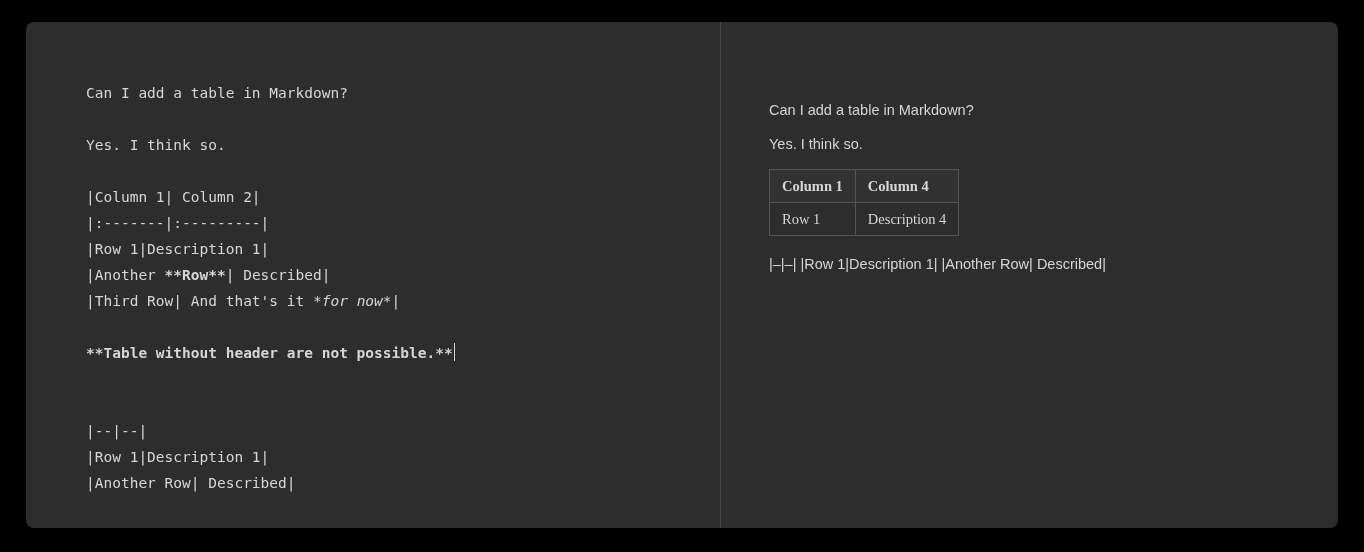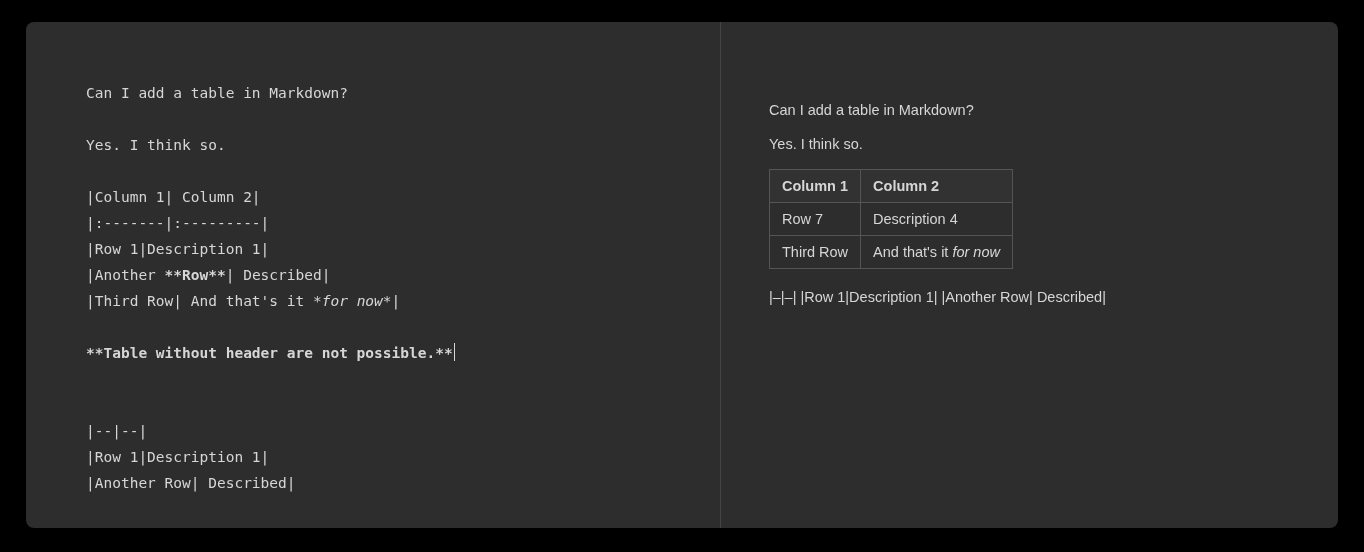--- a/index.html
+++ b/index.html
@@ -49,20 +49,21 @@
   .md-table {
     border-collapse: collapse;
     margin: 4px 0 18px 0;
   }
   .md-table th, .md-table td {
     border: 1px solid #555;
     padding: 6px 12px;
     text-align: left;
     font-size: 14.5px;
     color: #d6d6d6;
+    font-family: Liberation Serif, serif;
   }
   .md-table th {
     font-weight: 700;
     background: #323232;
   }
   .preview-collapsed {
     margin-top: 14px;
     font-size: 14.5px;
     color: #d6d6d6;
   }
@@ -92,31 +93,27 @@
   <div class="divider"></div>
 
   <div class="preview-pane">
     <p>Can I add a table in Markdown?</p>
     <p>Yes. I think so.</p>
 
     <table class="md-table">
       <thead>
         <tr>
           <th>Column 1</th>
-          <th>Column 2</th>
+          <th>Column 4</th>
         </tr>
       </thead>
       <tbody>
         <tr>
-          <td>Row 7</td>
+          <td>Row 1</td>
           <td>Description 4</td>
-        </tr>
-        <tr>
-          <td>Third Row</td>
-          <td><span>And that's it </span><span class="ital">for now</span></td>
         </tr>
       </tbody>
     </table>
 
 
     <div class="preview-collapsed">|–|–| |Row 1|Description 1| |Another Row| Described|</div>
   </div>
 
 </div>
 

